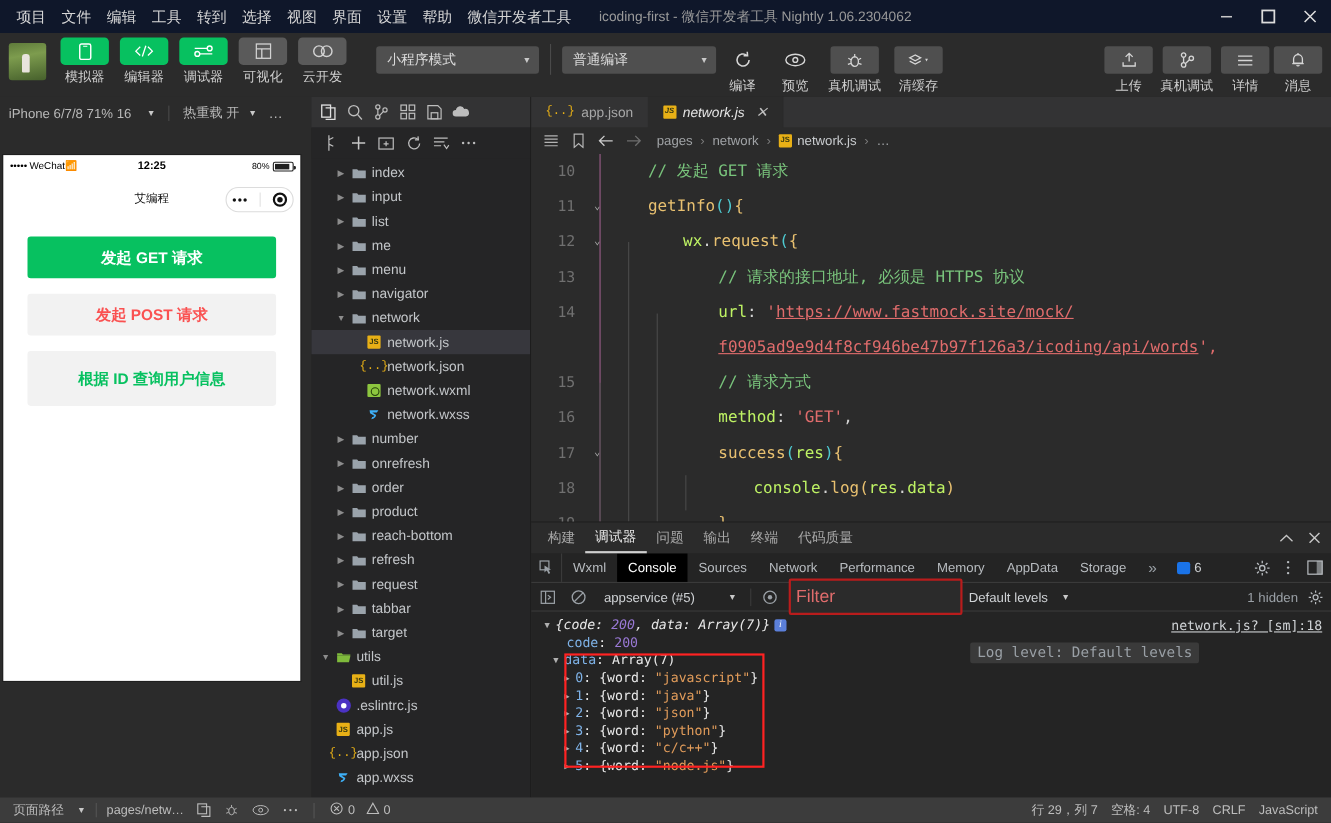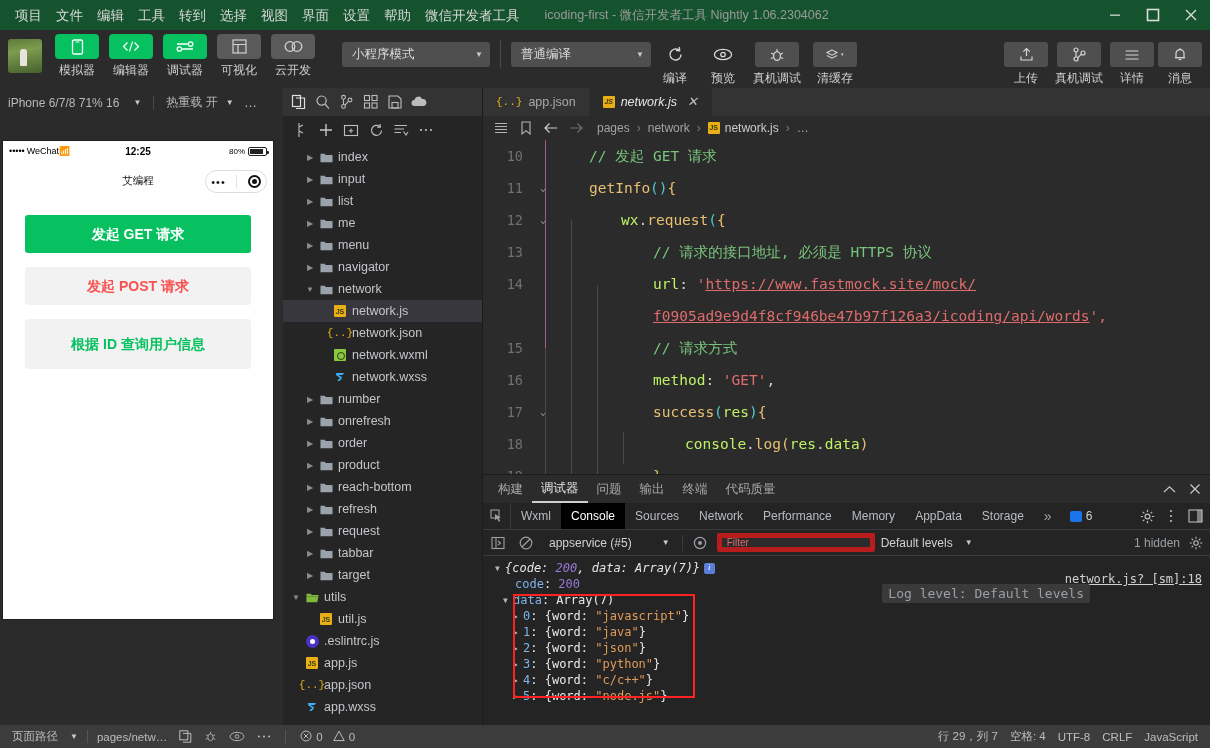--- a/index.html
+++ b/index.html
@@ -7,21 +7,21 @@
     width: 1210px; height: 748px;
     background: #2b2b2b;
     font-family: "Liberation Sans", sans-serif;
     overflow: hidden;
     color: #cfcfcf;
   }
   .app { width: 1210px; height: 748px; display: flex; flex-direction: column; position: relative; }
 
   
   .titlebar {
-    height: 30px; background: #14532d; display: flex; align-items: center;
+    height: 30px; background: #0f172a; display: flex; align-items: center;
     flex: 0 0 30px; position: relative;
   }
   .menu-row { display: flex; align-items: center; padding-left: 8px; gap: 0px; }
   .menu-item {
     font-size: 13.5px; color: #d6d6d6; padding: 3px 7px; white-space: nowrap;
     line-height: 15px;
   }
   .title-text {
     font-size: 12.5px; color: #9a9a9a; margin-left: 18px; white-space: nowrap;
   }
@@ -197,22 +197,22 @@
   .dv-badge { display: flex; align-items: center; gap: 4px; padding: 0 8px; font-size: 12px; color: #cfd2d5; }
   .badge-sq { width: 12px; height: 11px; background: #1a73e8; border-radius: 2px; position: relative; }
   .dev-right { margin-left: auto; display: flex; align-items: center; gap: 2px; padding-right: 4px; }
   .dr-ico { width: 22px; height: 22px; display:flex; align-items:center; justify-content:center; color: #b8bcc0; }
 
   .con-bar { height: 26px; display: flex; align-items: center; gap: 6px; background: #242424; border-bottom: 1px solid #3a3a3a; padding: 0 4px; }
   .cb-ico { width: 22px; height: 20px; display:flex;align-items:center;justify-content:center;color:#9aa0a6; }
   .ctx-sel { display: flex; align-items: center; gap: 22px; font-size: 12px; color: #cfd2d5; padding: 0 6px; }
   .vsep { width: 1px; height: 16px; background: #3a3a3a; }
   .filter-in {
-    width: 158px; height: 19px; background: #2b2b2b; border: 5px solid #b91c1c; border-radius: 2px;
-    font-size: 10px; color: #e06c6c; padding: 0 5px; display:flex; align-items:center;
+    width: 158px; height: 33px; background: #2b2b2b; border: 2px solid #b91c1c; border-radius: 2px;
+    font-size: 16px; color: #e06c6c; padding: 0 5px; display:flex; align-items:center;
   }
   .lvl { font-size: 12px; color: #cfd2d5; display:flex; align-items:center; gap:4px; }
   .hidden-txt { margin-left: auto; font-size: 12px; color: #9aa0a6; }
   .gear { width: 20px; height: 20px; display:flex;align-items:center;justify-content:center;color:#b8bcc0; }
 
   .console-body {
     flex: 1 1 auto; position: relative; overflow: hidden;
     font-family: "DejaVu Sans Mono", "Liberation Mono", monospace; font-size: 12px;
     padding: 4px 0 0 0;
   }
@@ -1010,21 +1010,21 @@
           </div>
           <div class="cl" style="padding-left:30px;">
             <span class="tri">▶</span><span class="c-key">4</span><span class="c-white">: {word: </span><span class="c-str">"c/c++"</span><span class="c-white">}</span>
           </div>
           <div class="cl" style="padding-left:30px;">
             <span class="tri">▶</span><span class="c-key">5</span><span class="c-white">: {word: </span><span class="c-str">"node.js"</span><span class="c-white">}</span>
           </div>
 
           <div class="red-box" style="left:30px; top:38px; width:182px; height:104px;"></div>
 
-          <a class="src-link" style="top:16px;text-decoration:underline;">network.js? [sm]:18</a>
+          <a class="src-link" style="top:6px;text-decoration:underline;">network.js? [sm]:18</a>
           <div class="tooltip" style="right:120px; top:28px;">Log level: Default levels</div>
         </div>
       </div>
     </div>
   </div>
 
   <div class="statusbar">
     <div class="sb-item">
       <span>页面路径</span>
       <span class="caret">▼</span>

